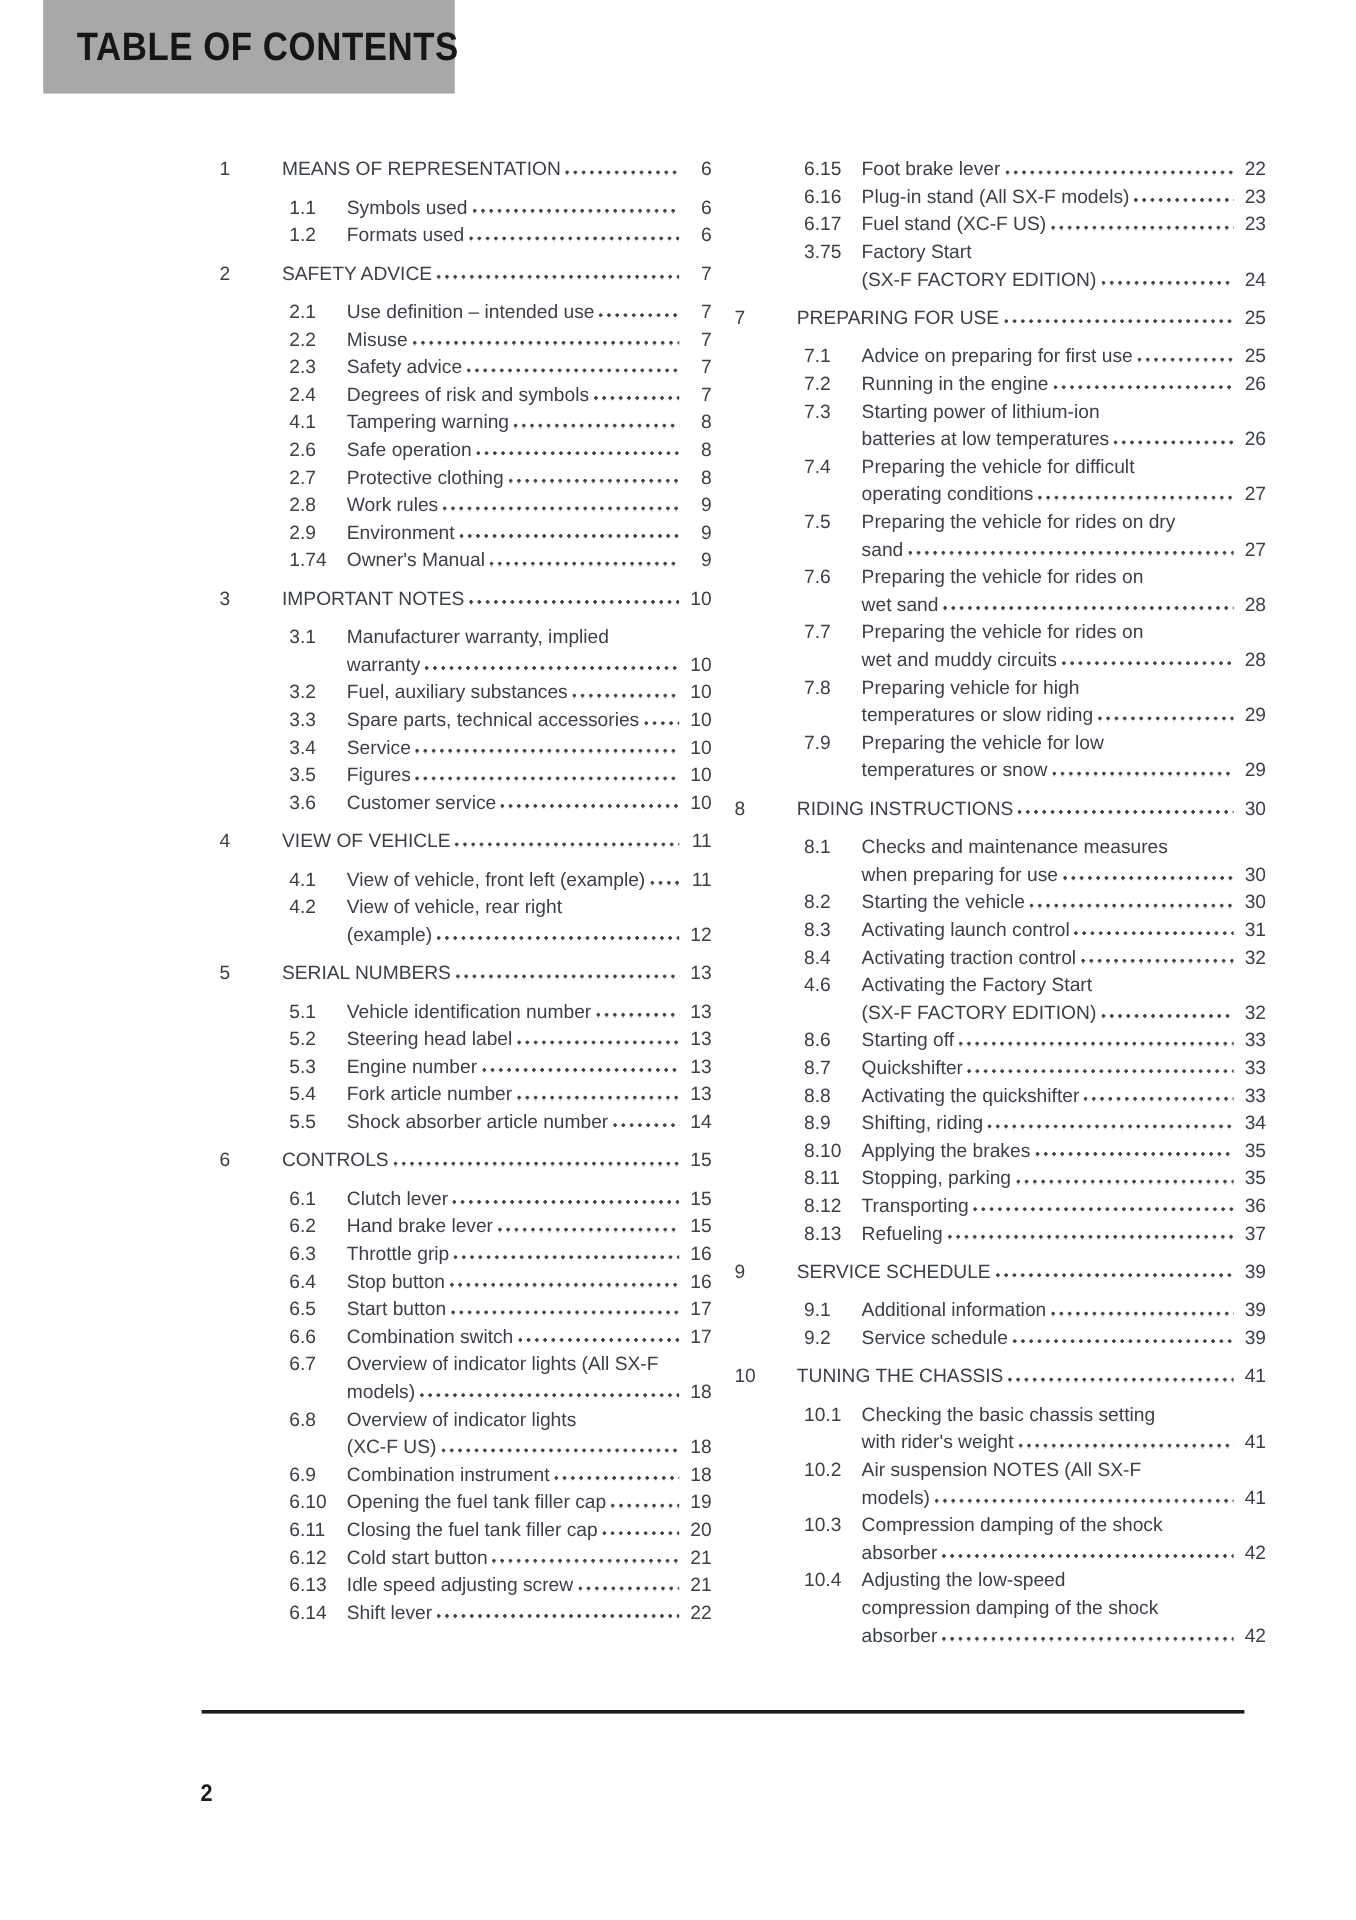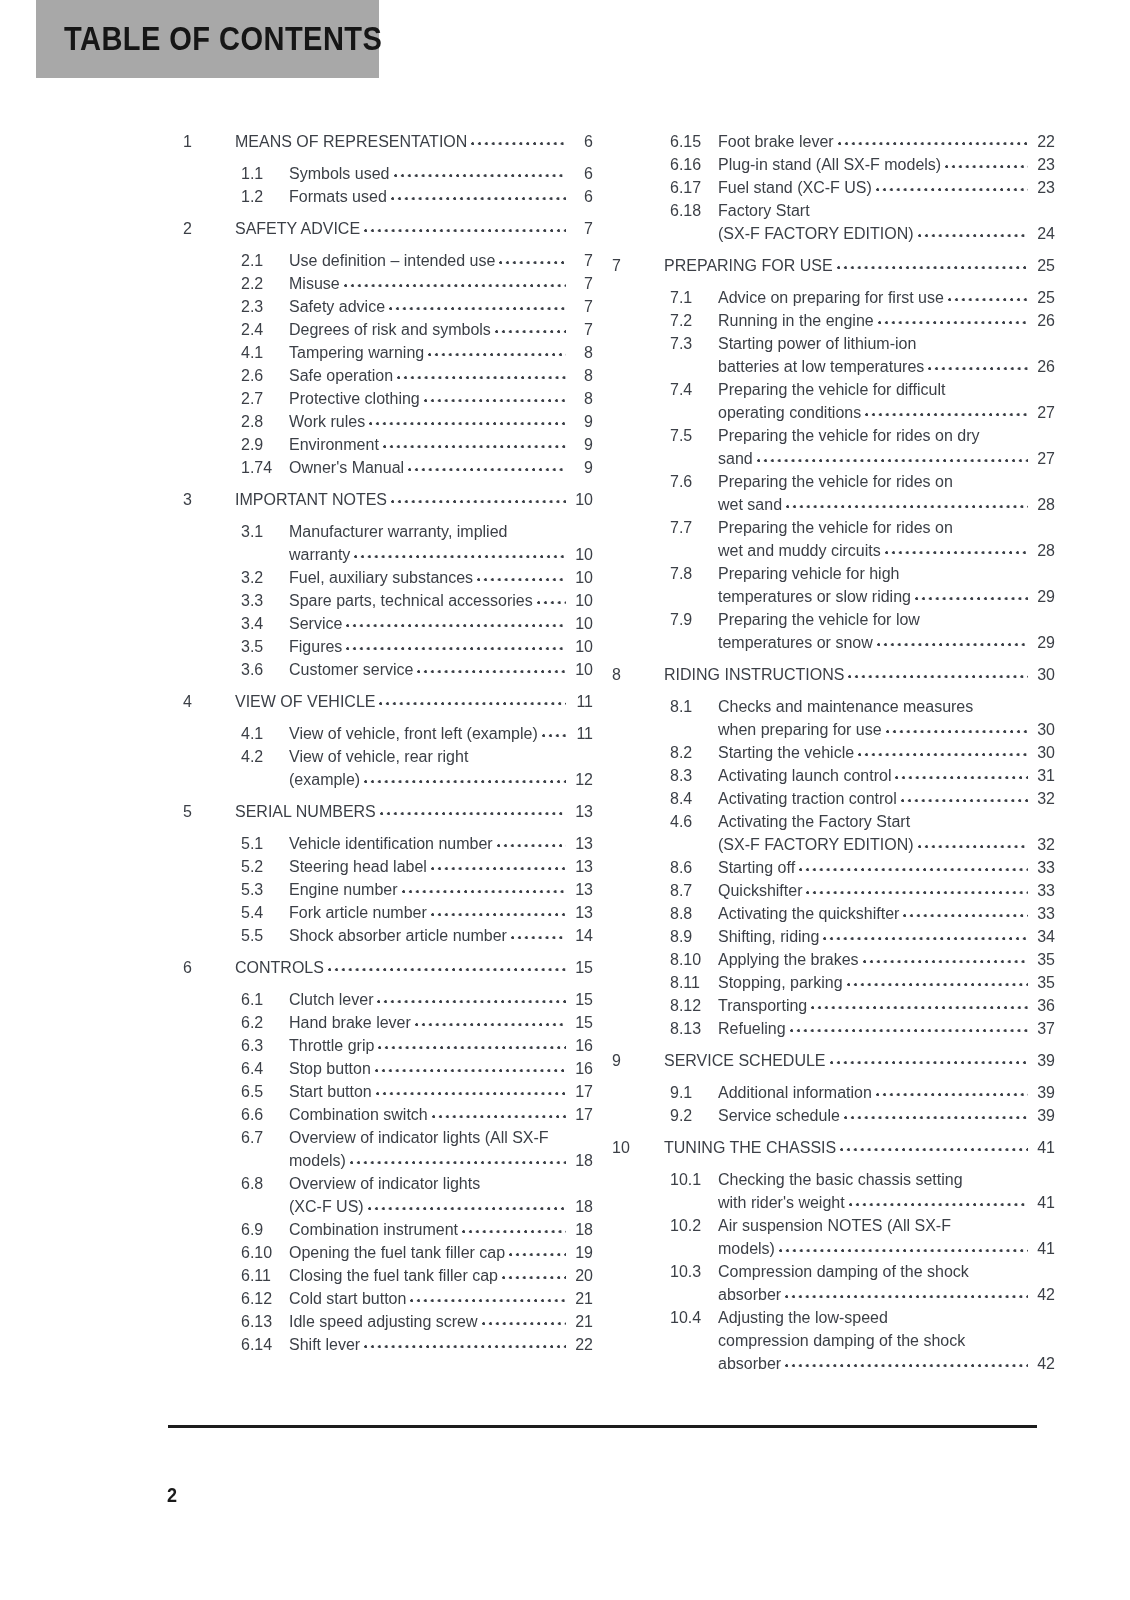--- a/index.html
+++ b/index.html
@@ -546,21 +546,21 @@
       <span class="num">6.17</span>
       <div class="body">
         <div class="line last">
           <span class="t">Fuel stand (XC-F US)</span>
           <span class="leader"></span>
           <span class="pg">23</span>
         </div>
       </div>
     </div>
     <div class="entry sub">
-      <span class="num">6.18</span>
+      <span class="num">3.75</span>
       <div class="body">
         <div class="line">Factory Start</div>
         <div class="line last">
           <span class="t">(SX-F FACTORY EDITION)</span>
           <span class="leader"></span>
           <span class="pg">24</span>
         </div>
       </div>
     </div>
     <div class="entry section">

